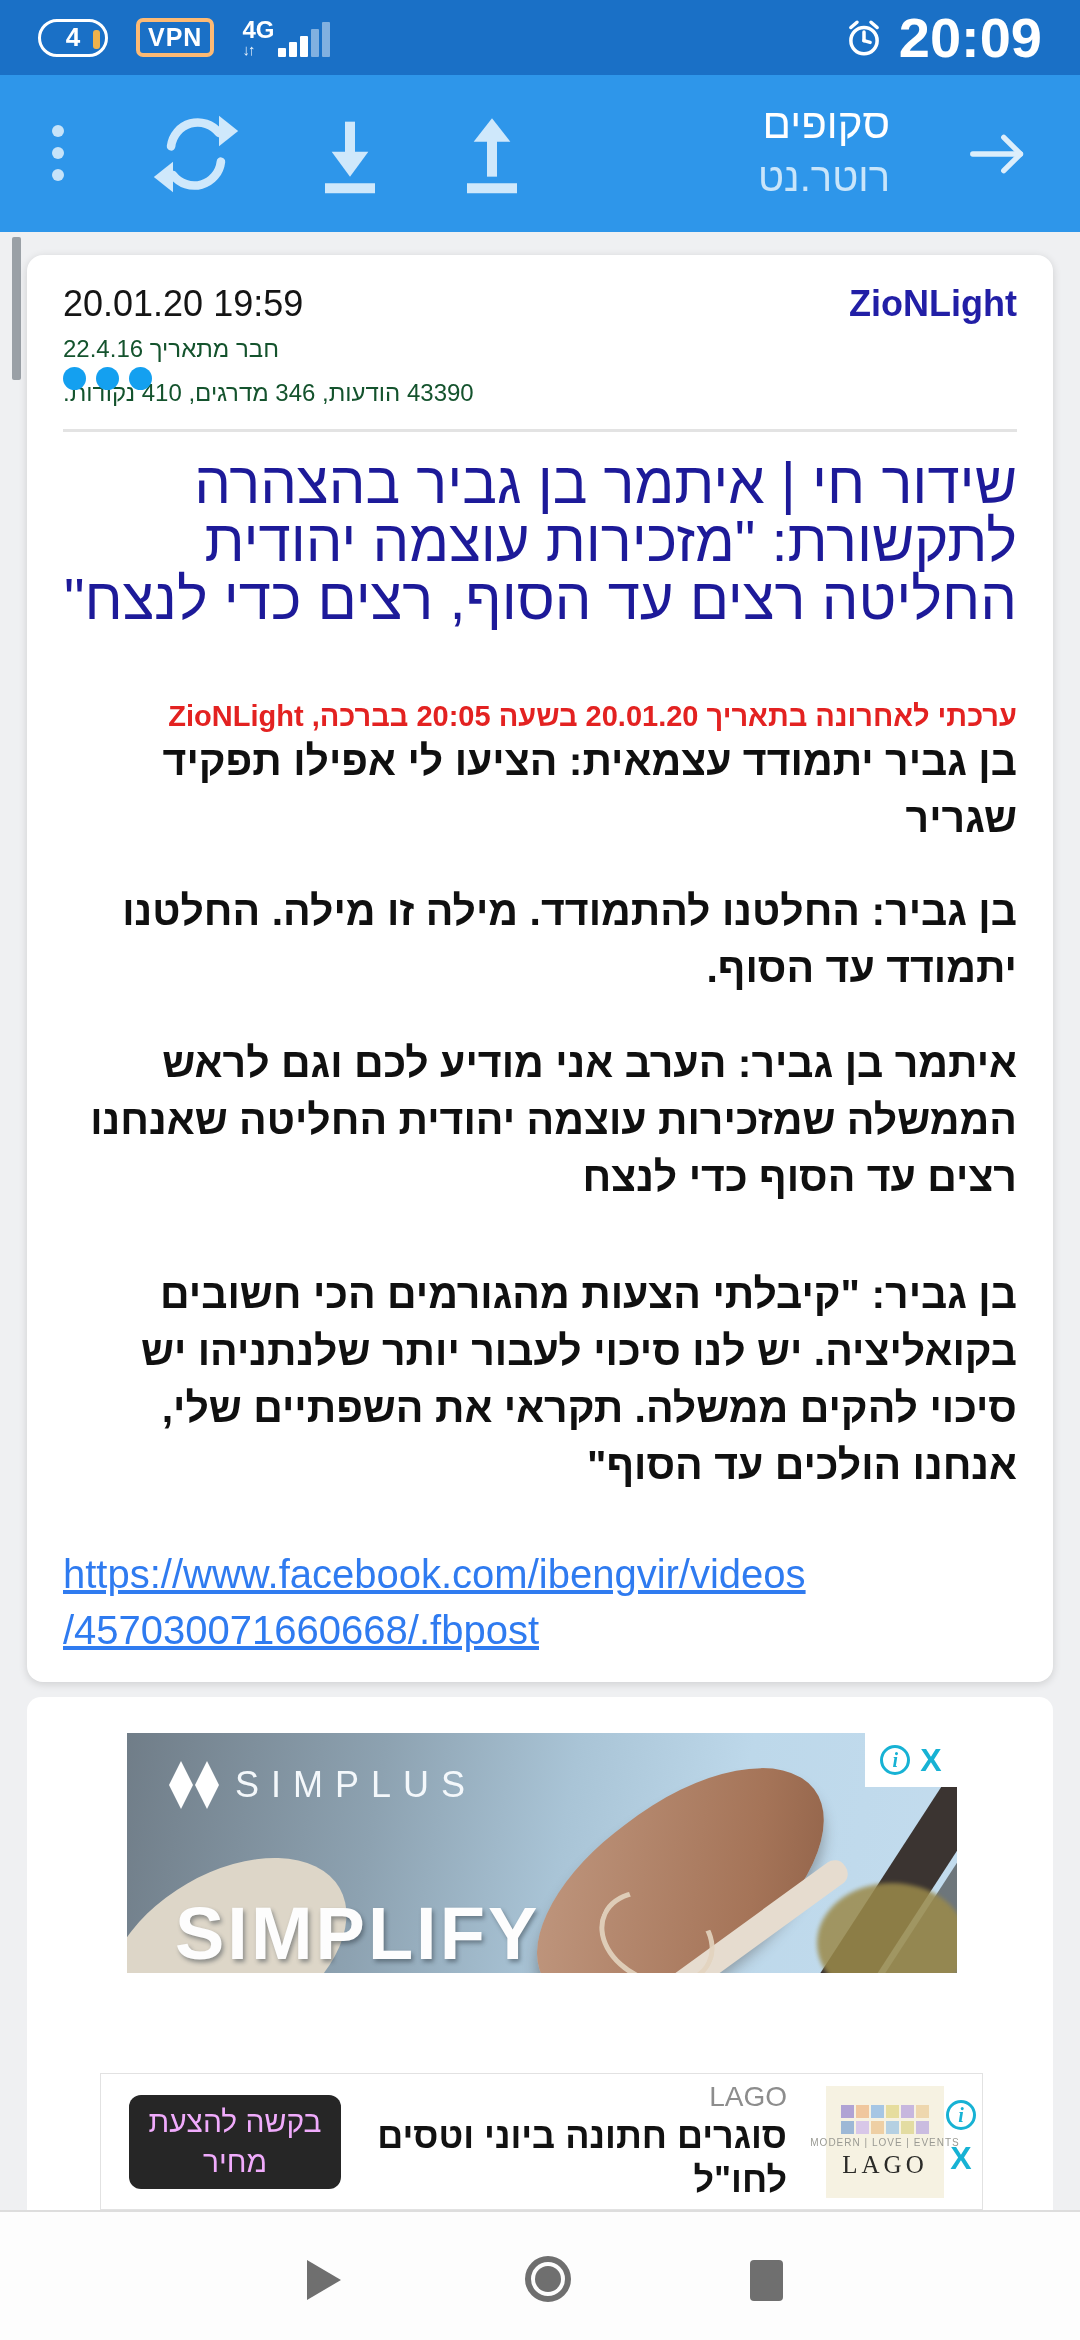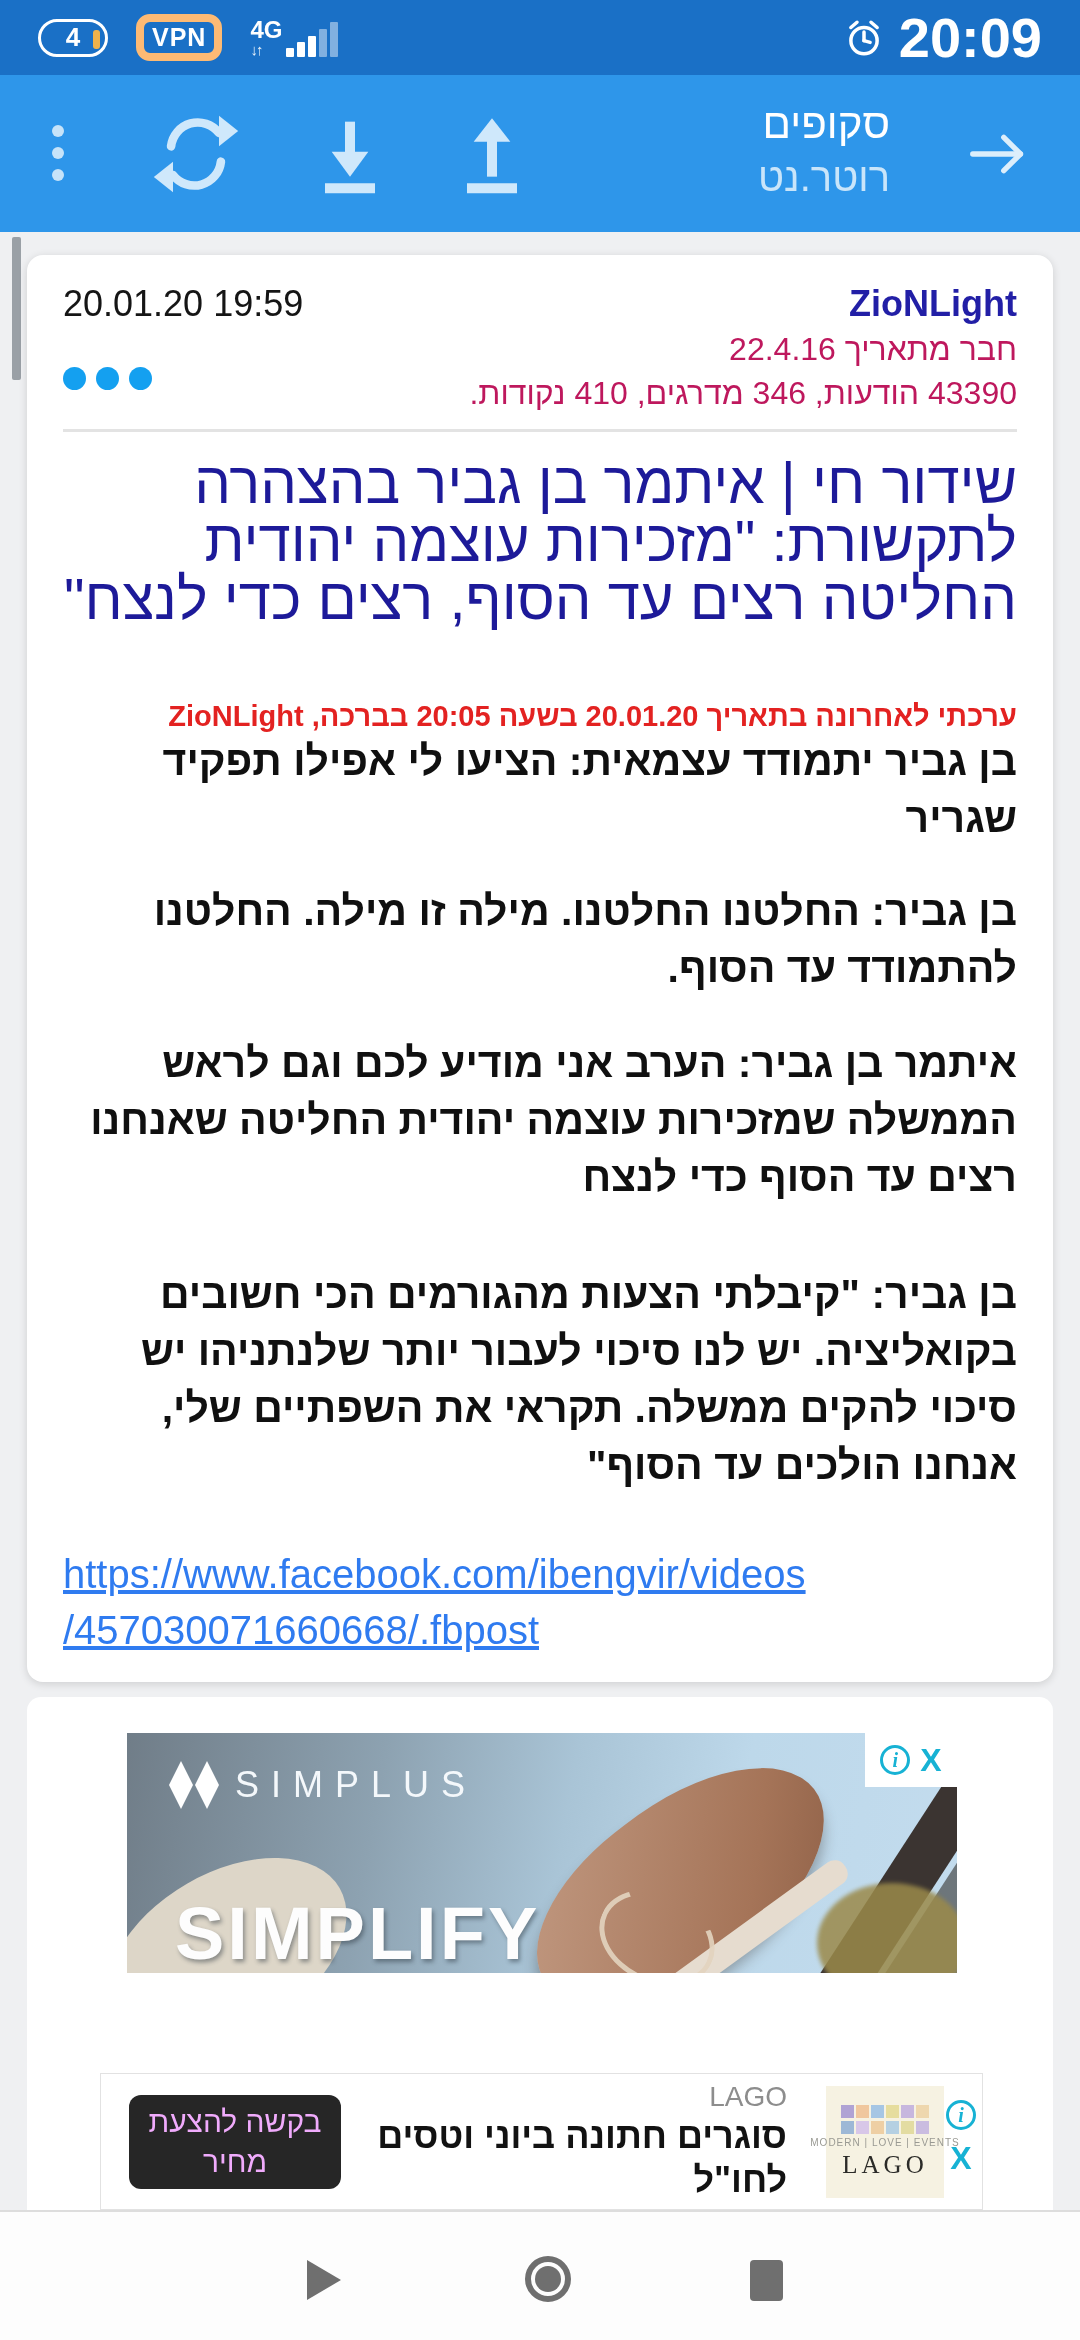--- a/index.html
+++ b/index.html
@@ -6,21 +6,21 @@
   body { background:#000; font-family:"Liberation Sans", sans-serif; }
   .screen { position:relative; width:1080px; height:2340px; background:#eff0f2; overflow:hidden; margin:0 auto; }
 
   
   .status-bar { position:absolute; top:0; left:0; width:1080px; height:75px; background:#1a70c6;
                 display:flex; align-items:center; padding:0 38px; color:#fff; }
   .sb-left { display:flex; align-items:center; gap:28px; }
   .battery { position:relative; width:70px; height:38px; border:3px solid #fff; border-radius:19px;
              display:flex; align-items:center; justify-content:center; font-size:26px; font-weight:700; }
   .battery .charge { position:absolute; right:5px; top:8px; width:7px; height:19px; background:#f0b24a; border-radius:3px; }
-  .vpn { border:8px solid #fdba74; border-radius:14px; font-size:25px; font-weight:700; padding:1px 8px; letter-spacing:1px; }
+  .vpn { border:4px solid #fdba74; border-radius:7px; font-size:25px; font-weight:700; padding:1px 8px; letter-spacing:1px; }
   .net { display:flex; align-items:flex-end; gap:4px; }
   .net-txt { display:flex; flex-direction:column; align-items:flex-start; line-height:1; }
   .net-g { font-size:24px; font-weight:700; }
   .net-arrows { font-size:15px; opacity:.9; letter-spacing:-2px; }
   .bars { display:flex; align-items:flex-end; gap:3px; height:36px; }
   .bars i { display:block; width:8px; background:#fff; border-radius:1px; }
   .bars i:nth-child(1){height:9px;} .bars i:nth-child(2){height:15px;} .bars i:nth-child(3){height:21px;}
   .bars i:nth-child(4){height:28px;opacity:.45;} .bars i:nth-child(5){height:35px;opacity:.45;}
   .sb-right { margin-left:auto; display:flex; align-items:center; gap:14px; }
   .sb-time { font-size:56px; font-weight:700; }
@@ -38,21 +38,21 @@
   
   .scrollbar { position:absolute; left:12px; top:237px; width:9px; height:143px; background:#9aa0a6; border-radius:2px; }
 
   
   .card { position:absolute; left:27px; width:1026px; background:#fff; border-radius:16px;
           box-shadow:0 2px 8px rgba(0,0,0,.14); }
   .post-card { top:255px; padding:28px 36px 24px 36px; }
   .post-head { position:relative; direction:ltr; }
   .post-date { font-size:36px; color:#151515; }
   .post-user { position:absolute; right:0; top:0; font-size:36px; font-weight:600; color:#221fa6; }
-  .post-red { direction:rtl; text-align:right; color:#be185d; font-size:32px; line-height:40px; margin-top:4px; }
+  .post-red { direction:rtl; text-align:left; color:#14532d; font-size:24px; line-height:40px; margin-top:4px; }
   .rating-dots { position:absolute; left:36px; top:112px; display:flex; gap:10px; }
   .rating-dots i { width:23px; height:23px; border-radius:50%; background:#14a0f0; }
   .post-divider { height:3px; background:#e3e3e3; margin-top:16px; }
   .post-title { direction:rtl; text-align:right; color:#1d1a99; font-size:58px; line-height:58px; margin-top:22px; }
   .post-edit { direction:rtl; text-align:right; color:#e32221; font-size:29px; font-weight:700; margin-top:72px; }
   .post-body p { direction:rtl; text-align:right; color:#101010; font-size:41px; line-height:57px; font-weight:700; }
   .post-body .p1 { } .post-body .p2 { margin-top:36px; }
   .post-body .p3 { margin-top:38px; } .post-body .p4 { margin-top:60px; }
   .post-link { display:block; direction:ltr; text-align:left; margin-top:52px; color:#2f7bf0; font-size:40px;
                line-height:56px; text-decoration:underline; word-break:break-all; }
@@ -203,21 +203,21 @@
     <div class="rating-dots">
         <i></i>
         <i></i>
         <i></i>
       </div>
     <div class="post-divider"></div>
     <div class="post-title">שידור חי | איתמר בן גביר בהצהרה לתקשורת: "מזכירות עוצמה יהודית החליטה רצים עד הסוף, רצים כדי לנצח"</div>
     <div class="post-edit">ערכתי לאחרונה בתאריך 20.01.20 בשעה 20:05 בברכה, ZioNLight</div>
     <div class="post-body">
       <p class="p1">בן גביר יתמודד עצמאית: הציעו לי אפילו תפקיד שגריר</p>
-      <p class="p2">בן גביר: החלטנו החלטנו. מילה זו מילה. החלטנו להתמודד עד הסוף.</p>
+      <p class="p2">בן גביר: החלטנו להתמודד. מילה זו מילה. החלטנו יתמודד עד הסוף.</p>
       <p class="p3">איתמר בן גביר: הערב אני מודיע לכם וגם לראש הממשלה שמזכירות עוצמה יהודית החליטה שאנחנו רצים עד הסוף כדי לנצח</p>
       <p class="p4">בן גביר: "קיבלתי הצעות מהגורמים הכי חשובים בקואליציה. יש לנו סיכוי לעבור יותר שלנתניהו יש סיכוי להקים ממשלה. תקראי את השפתיים שלי, אנחנו הולכים עד הסוף"</p>
     </div>
     <a class="post-link"><span>https://www.facebook.com/ibengvir/videos</span><br><span>/457030071660668/.fbpost</span></a>
   </div>
 
   <div class="card ad-card">
     <div class="ad-img">
       <div class="win-shade"></div>
       <div class="win-frame"></div>

